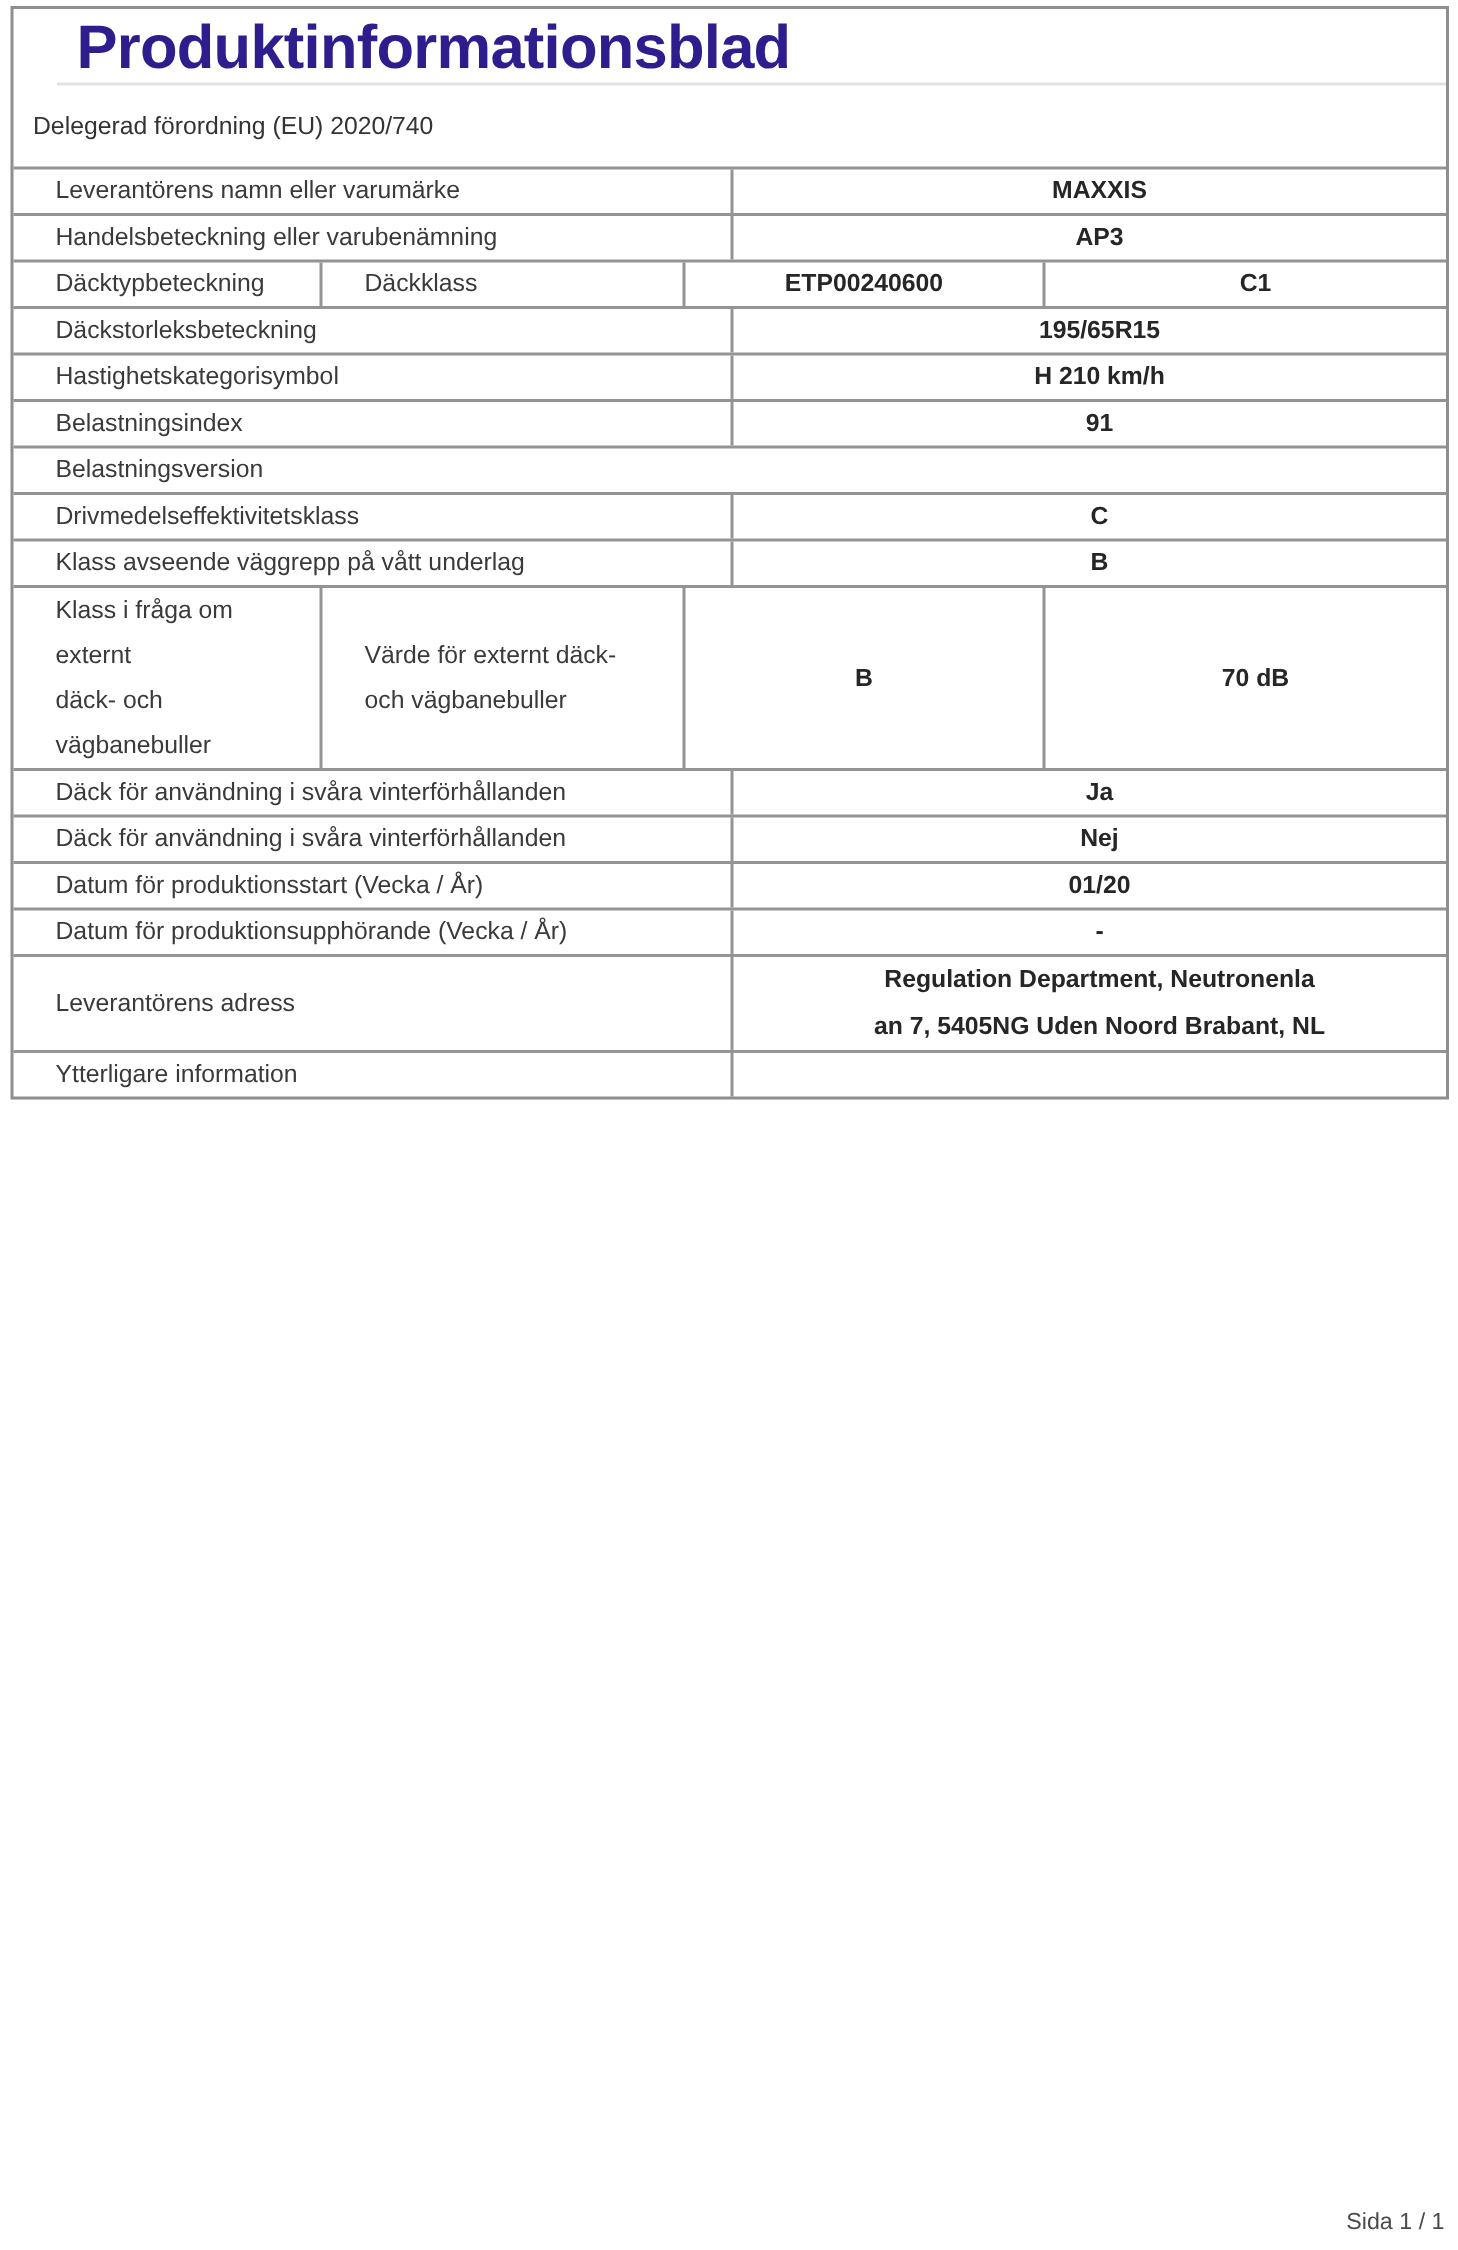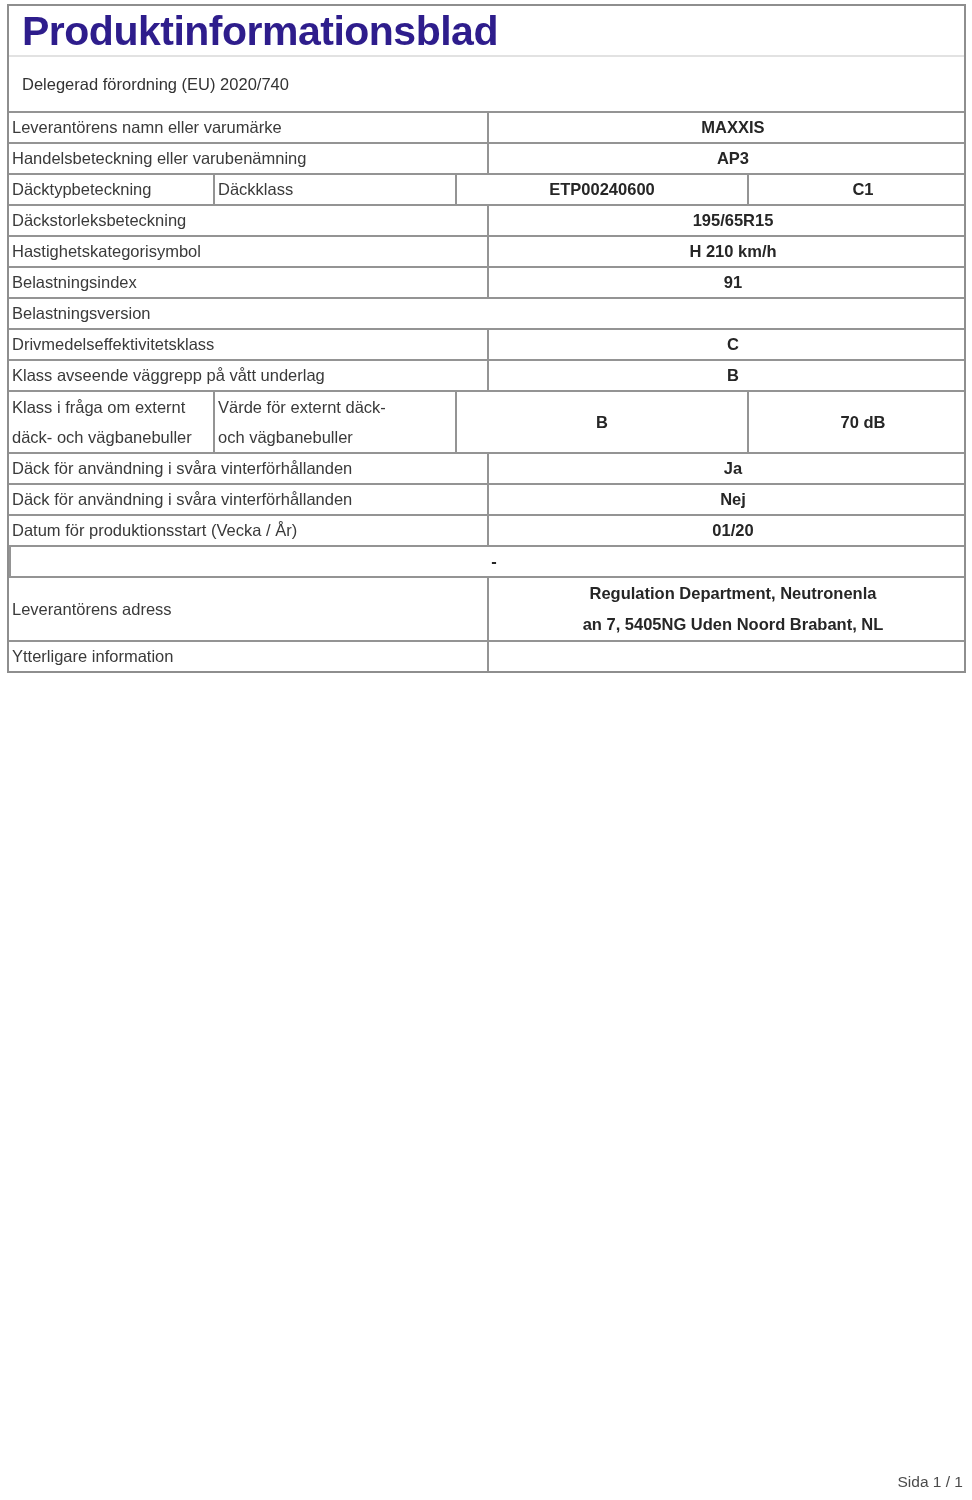--- a/index.html
+++ b/index.html
@@ -9,42 +9,43 @@
     font-family:"Liberation Sans", sans-serif;
   }
   .doc-table {
     position:absolute; left:7px; top:4px; width:959px;
     border:2px solid #8e8e8e; background:#fff;
   }
   .title-row {
     min-height:51px; display:flex; align-items:center;
     padding:4px 12px 2px 13px;
     border-bottom:2px solid #e2e2e2;
+    margin-left:29px;
   }
   .title {
     font-size:41px; font-weight:bold; color:#2e1d8c; letter-spacing:-0.5px;
     line-height:1.05;
   }
   .subtitle-row {
     height:54px; display:flex; align-items:center; padding:0 13px;
     color:#333333; font-size:16.5px;
   }
   .row { display:flex; align-items:stretch; border-top:2px solid #949494; min-height:31px; }
   .row.tall { min-height:60px; }
   .cell { display:flex; align-items:center; }
-  .lab { padding-left:3px; padding-right:6px; color:#3a3a3a; font-size:16.5px; }
+  .lab { padding-left:28px; padding-right:6px; color:#3a3a3a; font-size:16.5px; }
   .val {
     justify-content:center; text-align:center;
     font-weight:bold; color:#262626; font-size:16.5px;
   }
   .bl { border-left:2px solid #949494; }
   .w-half { width:478px; flex-shrink:0; }
   .w-q1 { width:204px; flex-shrink:0; }
   .w-q2 { width:242px; flex-shrink:0; }
-  .w-q3 { width:292px; flex-shrink:0; }
+  .w-q3 { width:240px; flex-shrink:0; }
   .grow { flex:1 1 auto;padding-left:13px; }
   .twoline { line-height:30px; }
   .addr { line-height:31px; }
   .addr span, .twoline span { display:block; }
   .footer {
     position:absolute; right:9px; bottom:9px;
     font-size:15.5px; color:#4b4b4b;
   }
 </style>
 </head>
@@ -132,20 +133,21 @@
     <div class="cell lab w-half">Däck för användning i svåra vinterförhållanden</div>
     <div class="cell val bl grow">Nej</div>
   </div>
 
   <div class="row">
     <div class="cell lab w-half">Datum för produktionsstart (Vecka / År)</div>
     <div class="cell val bl grow">01/20</div>
   </div>
 
   <div class="row">
+    <div class="cell lab w-half">Datum för produktionsupphörande (Vecka / År)</div>
     <div class="cell val bl grow">-</div>
   </div>
 
   <div class="row tall">
     <div class="cell lab w-half">Leverantörens adress</div>
     <div class="cell val bl grow">
       <div class="addr">
         <span>Regulation Department, Neutronenla</span>
         <span>an 7, 5405NG Uden Noord Brabant, NL</span>
       </div>

